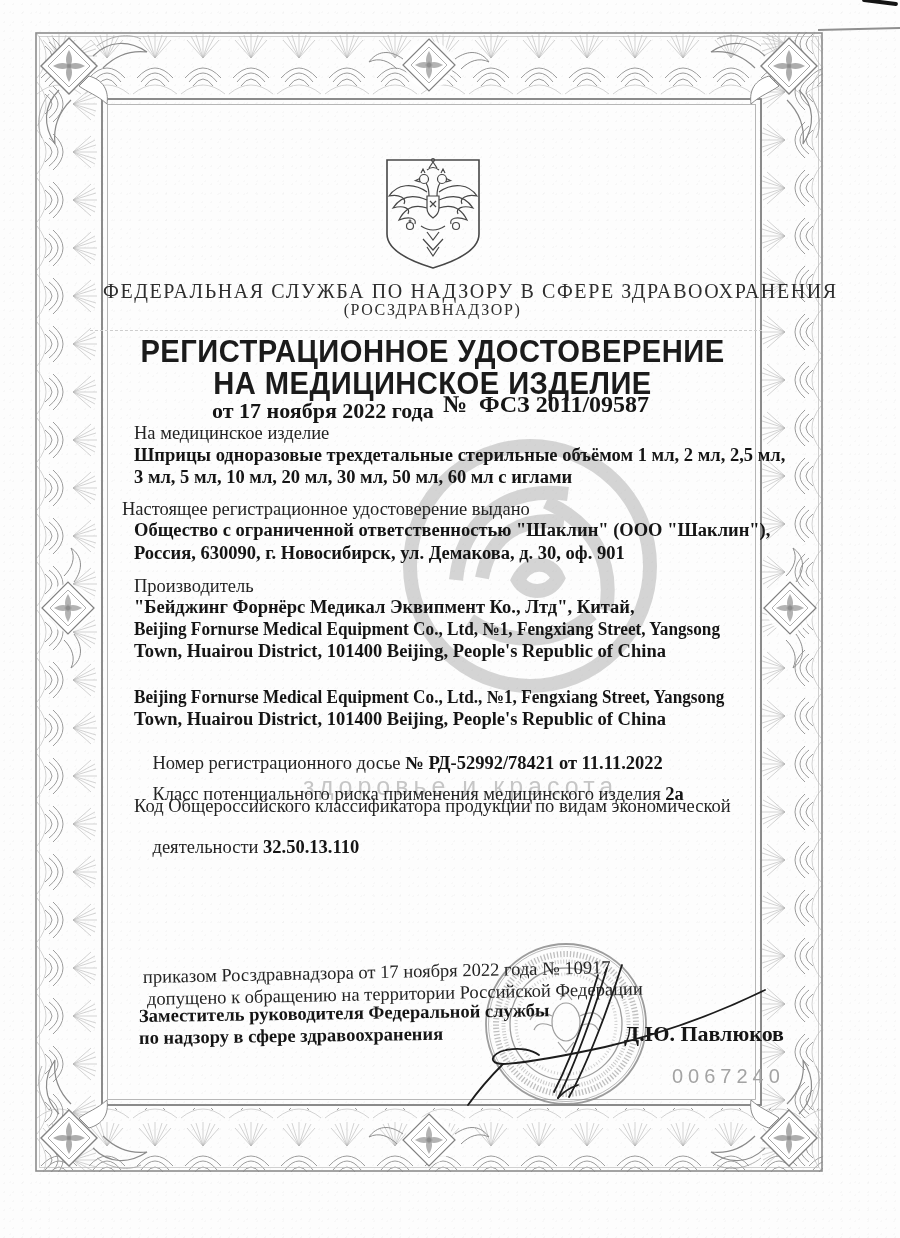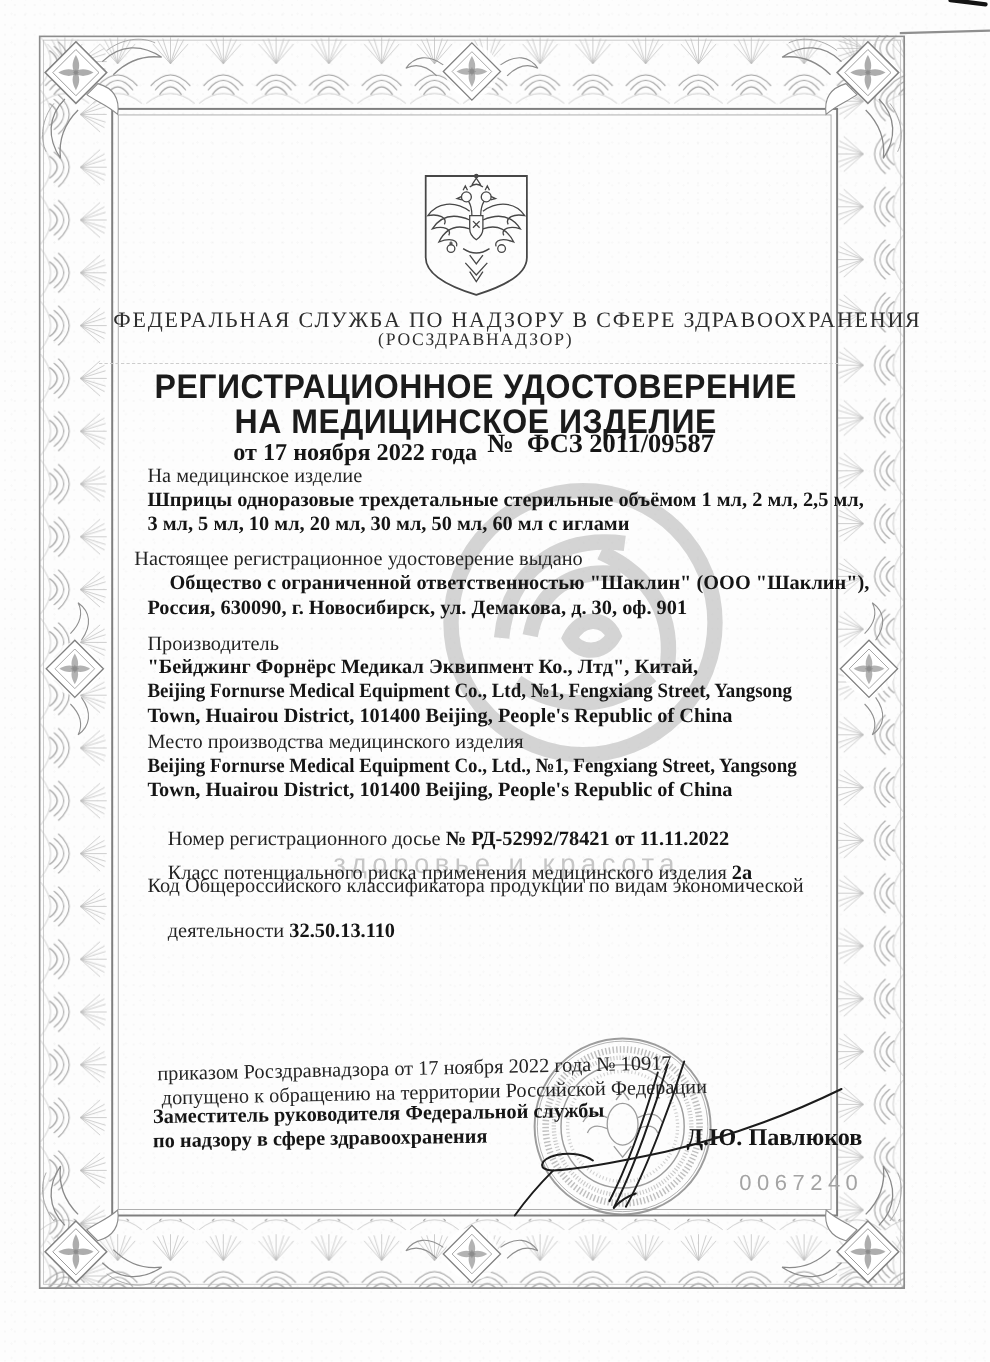--- a/index.html
+++ b/index.html
@@ -154,29 +154,28 @@
   <div class="t title center" style="top:368px;">НА МЕДИЦИНСКОЕ ИЗДЕЛИЕ</div>
 
   <div class="t b" style="left:212px;top:400px;font-size:22px;">от 17 ноября 2022 года</div>
   <div class="t b" style="left:443px;top:392px;font-size:24px;">№  ФСЗ 2011/09587</div>
 
   <div class="t" style="left:134px;top:424px;">На медицинское изделие</div>
   <div class="t b" style="left:134px;top:446px;">Шприцы одноразовые трехдетальные стерильные объёмом 1 мл, 2 мл, 2,5 мл,</div>
   <div class="t b" style="left:134px;top:468px;">3 мл, 5 мл, 10 мл, 20 мл, 30 мл, 50 мл, 60 мл с иглами</div>
 
   <div class="t" style="left:122px;top:500px;">Настоящее регистрационное удостоверение выдано</div>
-  <div class="t b" style="left:134px;top:521px;margin-left:20px;">Общество с ограниченной ответственностью "Шаклин" (ООО "Шаклин"),</div>
+  <div class="t b" style="left:134px;top:521px;">Общество с ограниченной ответственностью "Шаклин" (ООО "Шаклин"),</div>
   <div class="t b" style="left:134px;top:544px;">Россия, 630090, г. Новосибирск, ул. Демакова, д. 30, оф. 901</div>
 
   <div class="t" style="left:134px;top:577px;">Производитель</div>
   <div class="t b" style="left:134px;top:598px;">"Бейджинг Форнёрс Медикал Эквипмент Ко., Лтд", Китай,</div>
   <div class="t b cond" style="left:134px;top:620px;">Beijing Fornurse Medical Equipment Co., Ltd, №1, Fengxiang Street, Yangsong</div>
   <div class="t b" style="left:134px;top:642px;">Town, Huairou District, 101400 Beijing, People's Republic of China</div>
 
-  <div class="t" style="left:134px;top:666px;">Место производства медицинского изделия</div>
   <div class="t b cond" style="left:134px;top:688px;">Beijing Fornurse Medical Equipment Co., Ltd., №1, Fengxiang Street, Yangsong</div>
   <div class="t b" style="left:134px;top:710px;">Town, Huairou District, 101400 Beijing, People's Republic of China</div>
 
   <div class="t" style="left:134px;top:735px;">
     <span>Номер регистрационного досье </span><span class="b">№ РД-52992/78421 от 11.11.2022</span>
   </div>
 
   <div class="t" style="left:134px;top:766px;">
     <span>Класс потенциального риска применения медицинского изделия </span><span class="b">2а</span>
   </div>

